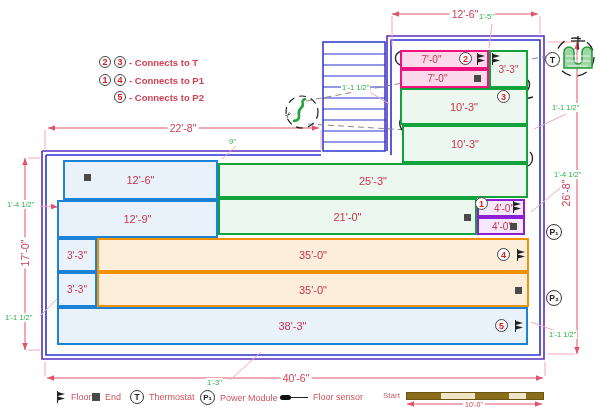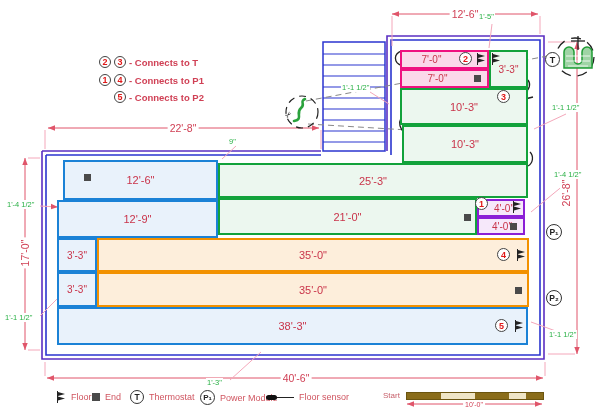--- a/index.html
+++ b/index.html
@@ -281,21 +281,21 @@
     <span class="lb-text">End</span>
   </div>
   <div class="lb-item" style="left:130px;top:390px;">
     <span class="lb-sym" style="width:14px;height:14px;font-size:8.5px;font-weight:bold;">T</span>
     <span class="lb-text">Thermostat</span>
   </div>
   <div class="lb-item" style="left:200px;top:390px;">
     <span class="lb-sym" style="width:15px;height:15px;font-size:8px;font-weight:bold;">P₁</span>
     <span class="lb-text">Power Module</span>
   </div>
-  <div class="lb-item" style="left:266px;top:392px;">
+  <div class="lb-item" style="left:280px;top:392px;">
     <span style="line-height:0;"><svg width="28" height="9">
           <rect x="0" y="2" width="11" height="5" rx="2.5" fill="#111"></rect>
           <line x1="11" y1="4.5" x2="28" y2="4.5" stroke="#222"></line>
         </svg></span>
     <span class="lb-text">Floor sensor</span>
   </div>
 
   <span class="sclabel" style="left:383px;top:391px;">Start</span>
   <div class="scalebar">
     <div class="sc-d" style="width:34px;"></div>

